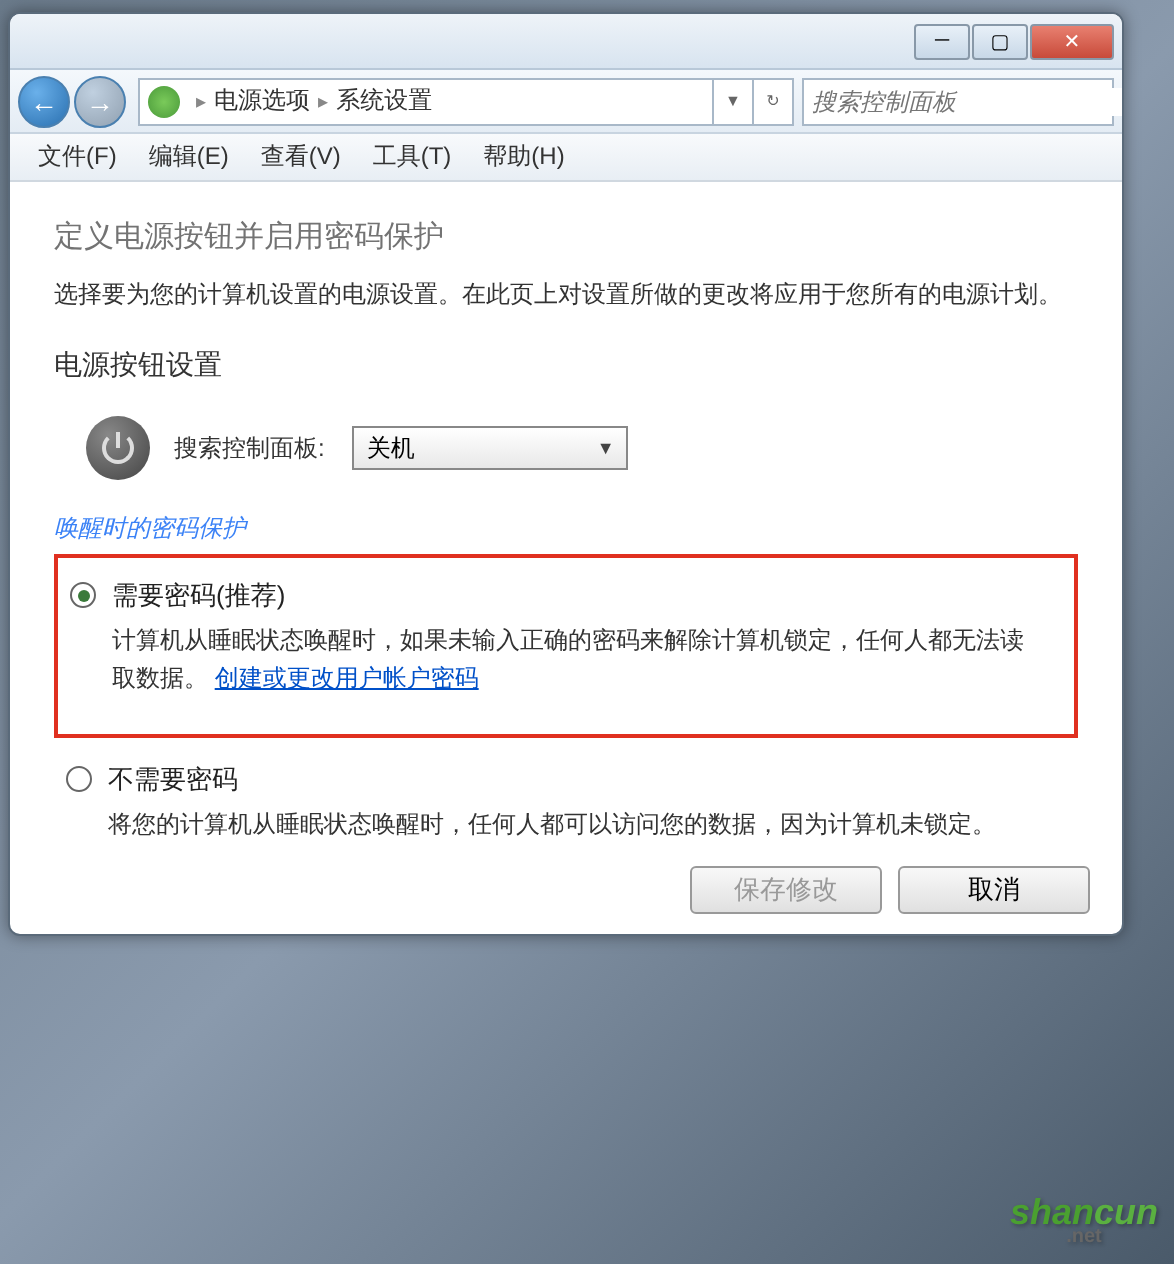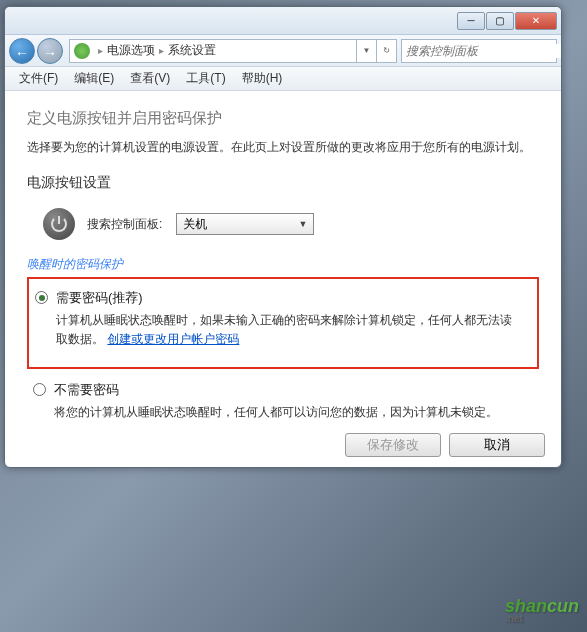--- a/index.html
+++ b/index.html
@@ -41,21 +41,21 @@
 .radio-content { flex: 1; }
 .radio-label { font-size: 13px; color: #222; margin-bottom: 4px; }
 .radio-desc { font-size: 12px; color: #333; line-height: 1.6; }
 .link { color: #0050c8; text-decoration: underline; cursor: pointer; }
 .option2 { display: flex; align-items: flex-start; padding-left: 6px; }
 .footer { position: absolute; bottom: 10px; right: 16px; display: flex; gap: 8px; }
 .btn { width: 96px; height: 24px; background: linear-gradient(to bottom, #f8f8f8, #e0e0e0); border: 1px solid #999; border-radius: 3px; font-size: 13px; cursor: pointer; display: flex; align-items: center; justify-content: center; }
 .btn.disabled { color: #999; }
 .watermark { position: absolute; bottom: 8px; right: 8px; font-size: 18px; font-weight: bold; font-style: italic; color: #4aa030; text-shadow: 1px 1px 2px rgba(0,0,0,0.3); }
 .watermark .cun { color: #5ab040; text-align: right; }
-.watermark .net { font-size: 10px; color: #666; font-style: normal; display: block; text-align: left; margin-top: -4px; }
+.watermark .net { font-size: 10px; color: #666; font-style: normal; display: block; text-align: center; margin-top: -4px; }
 </style>
 </head>
 <body>
 
 <div class="window">
   <div class="titlebar">
     <div class="win-btn">─</div>
     <div class="win-btn">▢</div>
     <div class="win-btn close">✕</div>
   </div>

